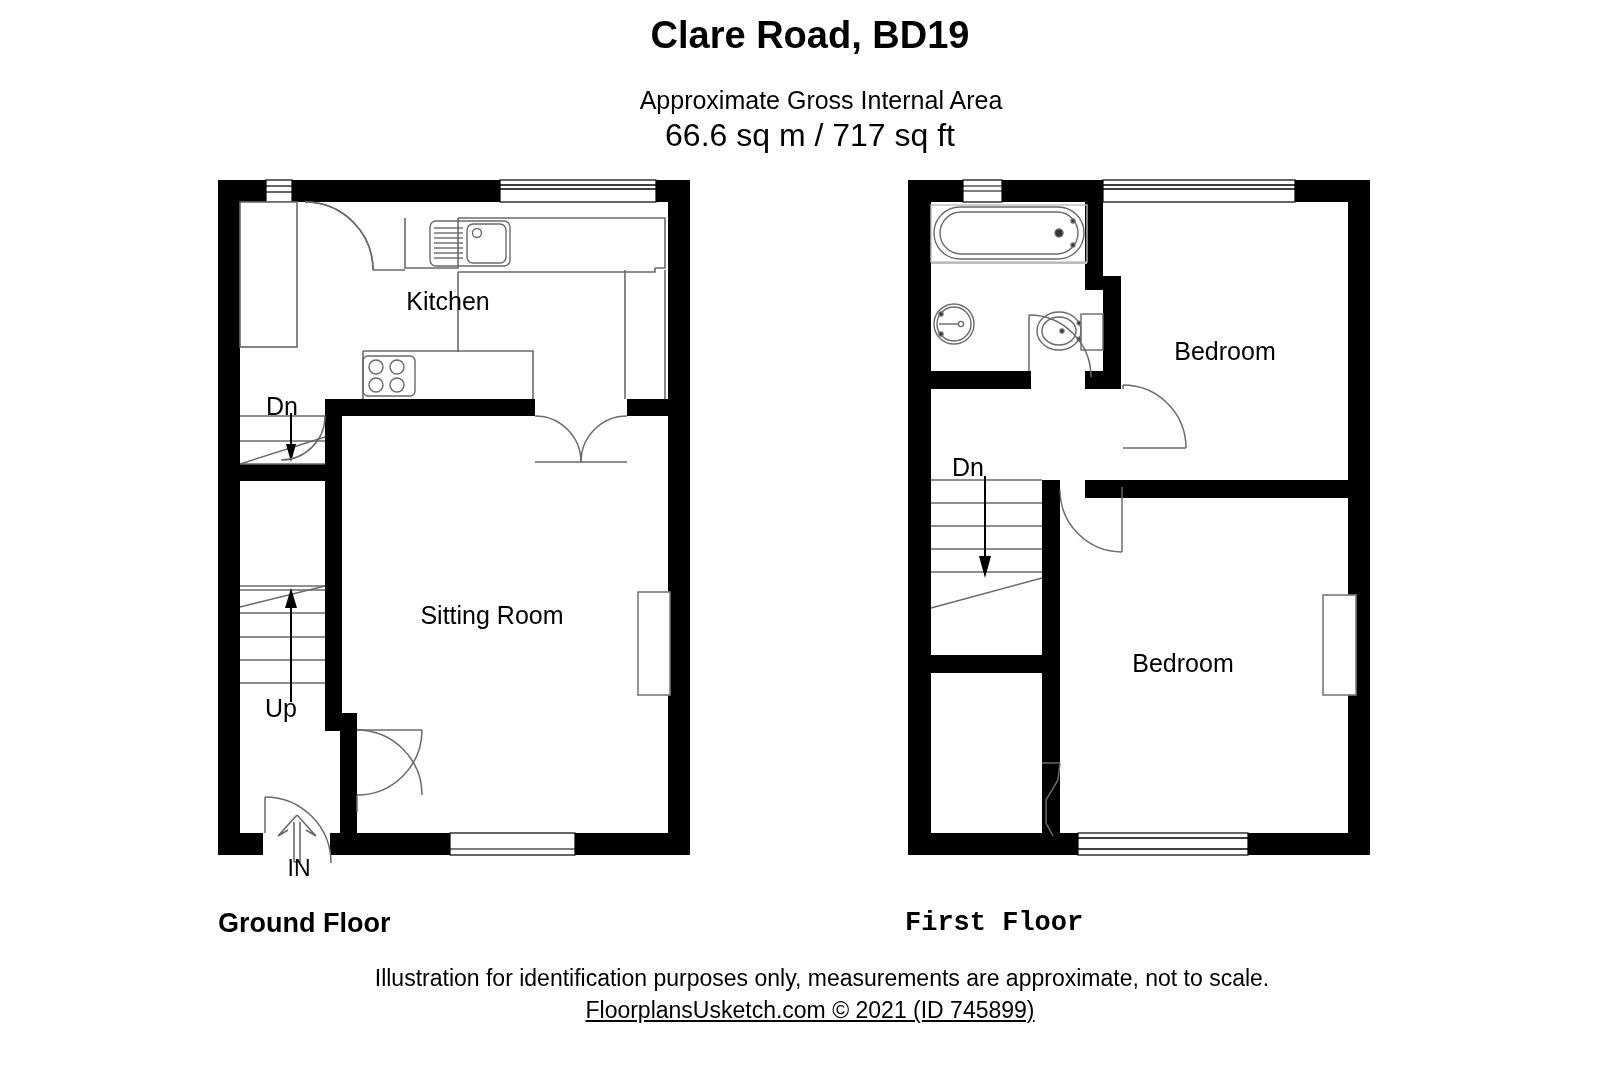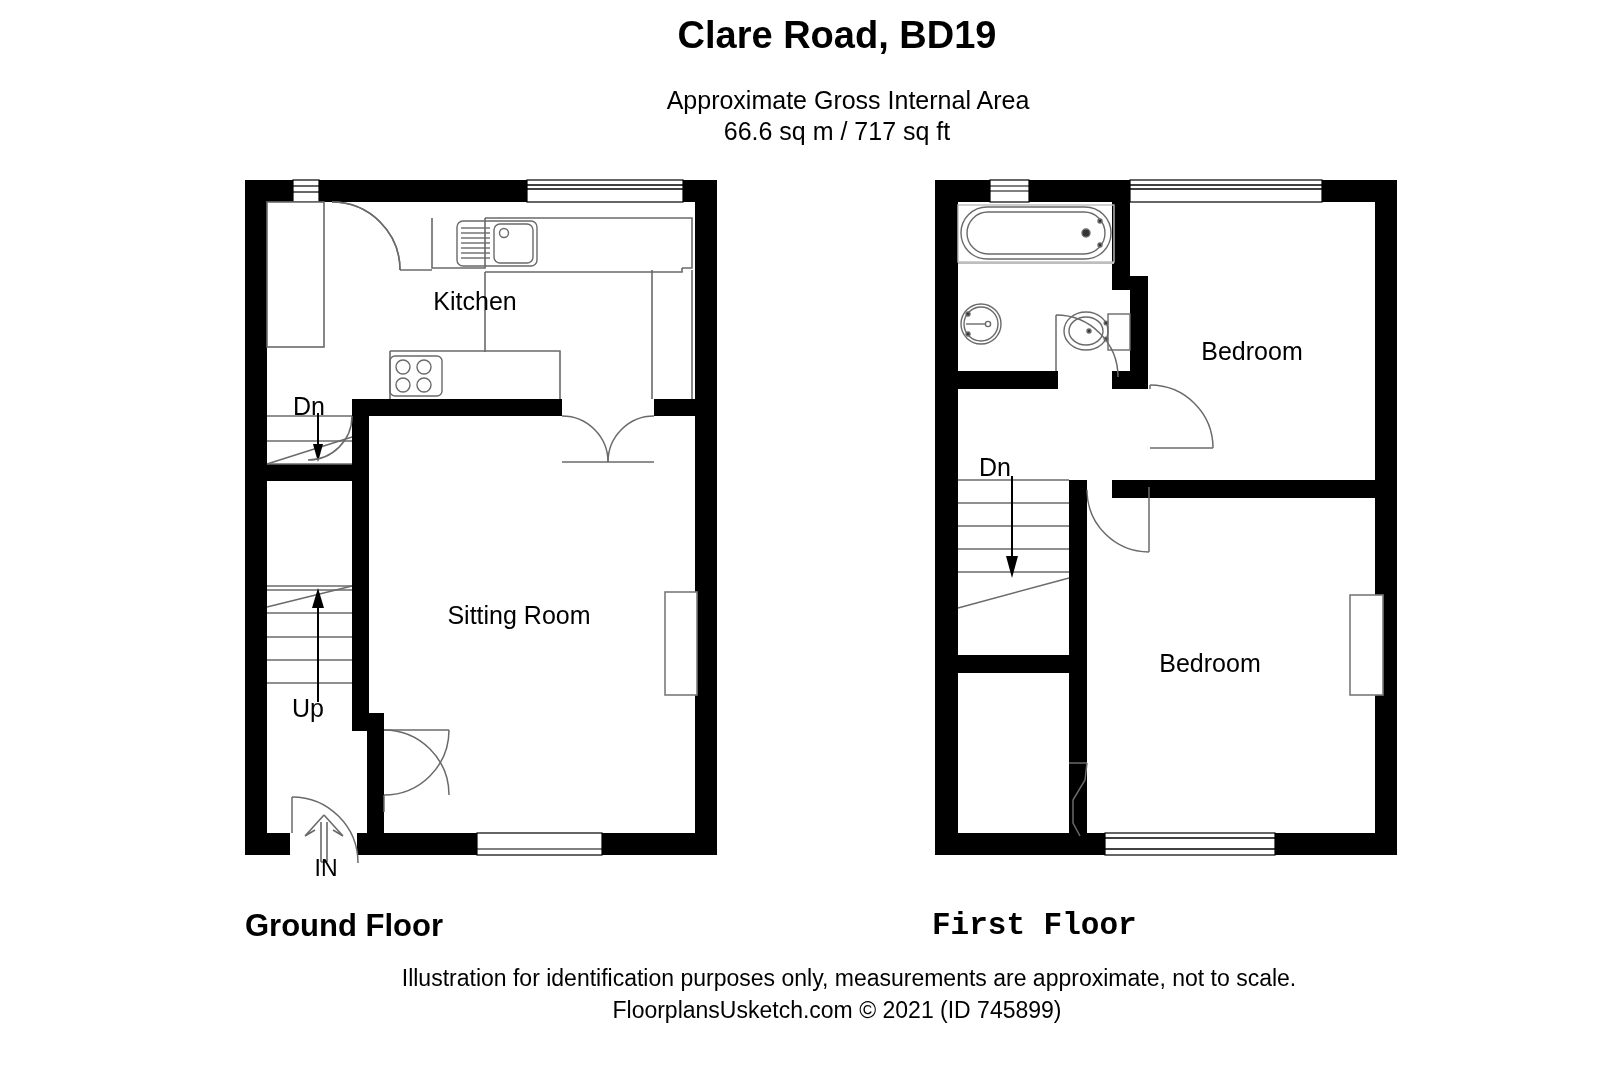--- a/index.html
+++ b/index.html
@@ -12,21 +12,20 @@
     height: 1080px;
     font-family: "Liberation Sans", sans-serif;
     color: #000000;
     position: relative;
     overflow: hidden;
   }
   #page {
     position: relative;
     width: 1574px;
     height: 1080px;
-    margin-left: 27px;
   }
   .title {
     position: absolute;
     top: 14px;
     left: 0;
     width: 1620px;
     text-align: center;
     font-size: 38px;
     font-weight: bold;
     letter-spacing: 0px;
@@ -39,45 +38,46 @@
     text-align: center;
     font-size: 25px;
     padding-left: 11px;
   }
   .subtitle2 {
     position: absolute;
     top: 117px;
     left: 0;
     width: 1620px;
     text-align: center;
-    font-size: 25px;
+    font-size: 32px;
   }
   .floor-label {
     position: absolute;
-    font-size: 31px;
+    font-size: 27px;
     font-weight: bold;
   }
   #ground-floor-label { top: 908px; left: 218px; }
   #first-floor-label  { top: 908px; left: 905px; font-family: Liberation Mono, monospace; }
 
   .disclaimer1 {
     position: absolute;
     top: 965px;
     left: 12px;
     width: 1620px;
     text-align: center;
     font-size: 23px;
   }
   .disclaimer2 {
     position: absolute;
     top: 997px;
     left: 0;
     width: 1620px;
     text-align: center;
     font-size: 23px;
+    text-decoration: underline;
   }
   svg.plan {
     position: absolute;
     top: 0;
     left: 0;
   }
   .room-label {
     font-family: "Liberation Sans", sans-serif;
     font-size: 25px;
     fill: #000000;

